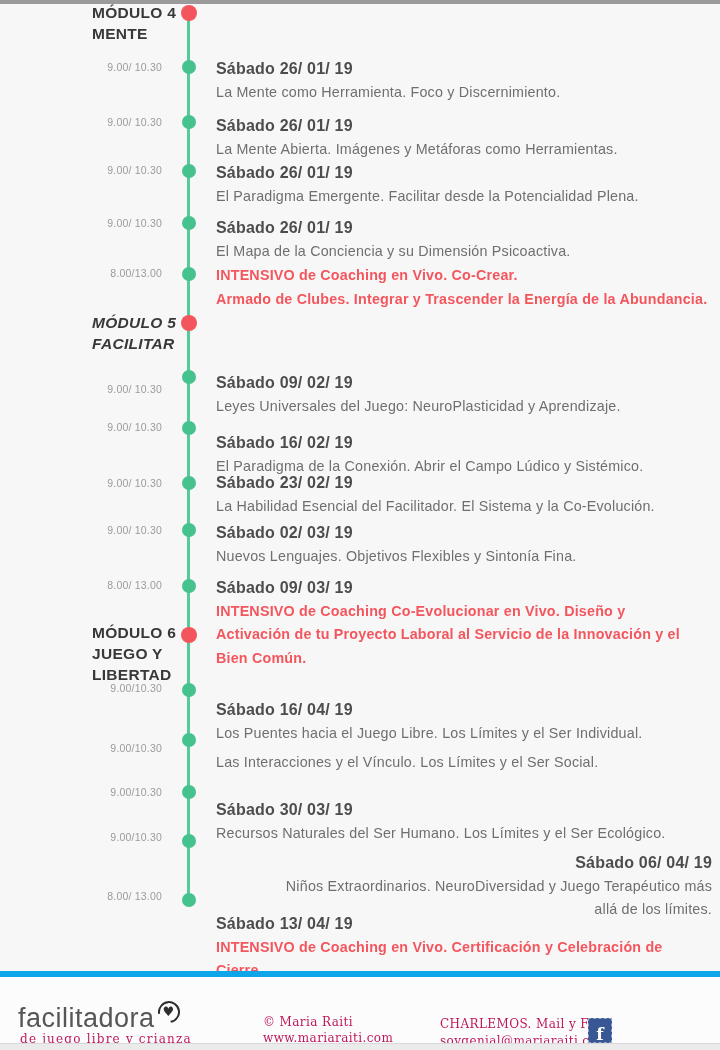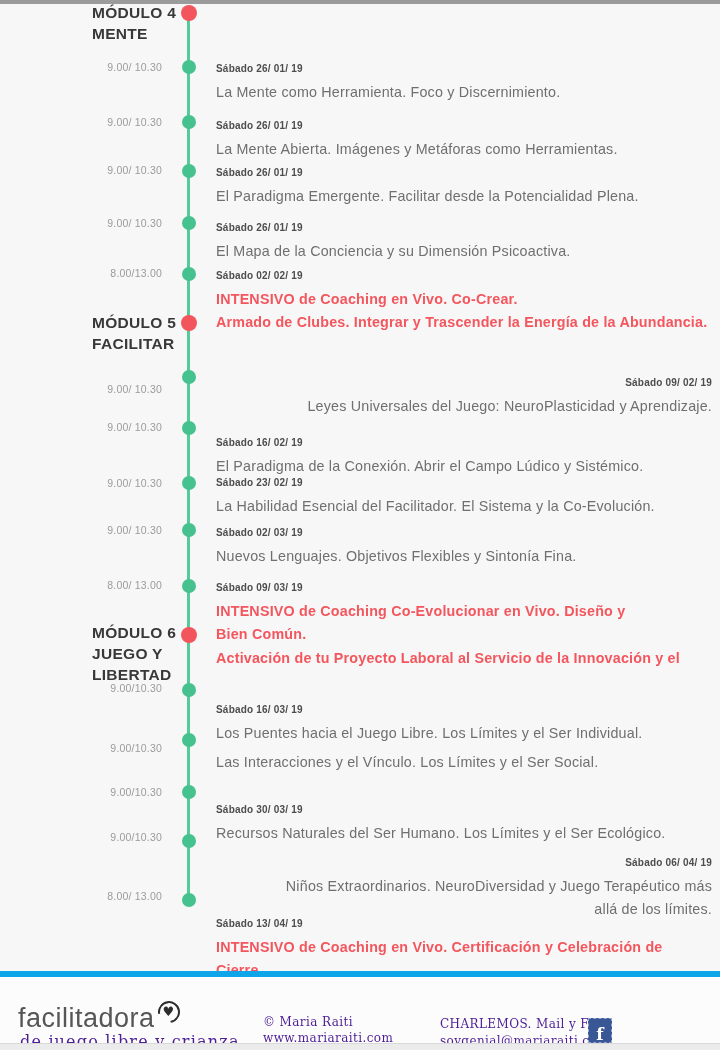--- a/index.html
+++ b/index.html
@@ -21,21 +21,21 @@
     line-height:21px; letter-spacing:0.3px;
   }
 
   .time {
     position:absolute; left:0; width:162px; text-align:right;
     font-size:10.5px; color:#9b9b9b; height:14px; line-height:14px;
     letter-spacing:0.2px;
   }
 
   .content { position:absolute; left:216px; width:496px; }
-  .date { font-size:10px; font-weight:bold; color:#4d4d4d; line-height:23.5px; letter-spacing:0.2px; }
+  .date { font-size:16px; font-weight:bold; color:#4d4d4d; line-height:23.5px; letter-spacing:0.2px; }
   .desc-line { font-size:14.3px; color:#6f6f6f; line-height:23.5px; letter-spacing:0.2px; }
   .intensivo .desc-line { color:#f4565e; font-weight:bold; }
 
   
   .footer {
     position:absolute; top:971px; left:0; width:720px; height:72px;
     background:#fcfcfc; border-top:6px solid #0ea5e9;
   }
   .logo-text {
     position:absolute; left:18px; top:24px;
@@ -43,22 +43,22 @@
   }
   .heart-badge { position:relative; display:inline-block; width:22px; height:22px; vertical-align:4px; margin-left:3px; }
   .heart-badge .ring {
     position:absolute; inset:0; border:2px solid #2d2d2d; border-radius:50%;
     border-bottom-color:transparent; transform:rotate(35deg); box-sizing:border-box;
   }
   .heart-badge .heart-glyph {
     position:absolute; top:50%; left:50%; transform:translate(-50%,-56%);
     font-size:13px; color:#2d2d2d; font-family:"DejaVu Sans", sans-serif;
   }
-  .serif { font-family:"DejaVu Serif", serif; color:#4c1d95; }
-  .tagline { position:absolute; left:20px; top:55px; font-size:16px; letter-spacing:1.2px; }
+  .serif { font-family:"DejaVu Serif", serif; color:#be185d; }
+  .tagline { position:absolute; left:20px; top:55px; font-size:12px; letter-spacing:1.2px; }
   .copyright { position:absolute; left:263px; top:37px; font-size:12px; line-height:16px; letter-spacing:0.4px; }
   .contact { position:absolute; left:440px; top:39px; font-size:12px; line-height:17px; letter-spacing:0.4px; }
   .fb-icon {
     position:absolute; left:588px; top:41px; width:24px; height:25px;
     background:#3a5795; border:1px dashed #93a7d2; box-sizing:border-box;
     color:#ffffff; font-family:"DejaVu Serif", serif; font-weight:bold; font-size:17px;
     display:flex; align-items:flex-end; justify-content:center; line-height:15px;
     cursor:pointer;
   }
   .bottom-strip { position:absolute; top:1043px; left:0; width:720px; height:7px; background:#ebebeb; border-top:1px solid #d9d9d9; box-sizing:content-box; }
@@ -69,21 +69,21 @@
 <div class="page">
   <div class="topbar"></div>
   <div class="timeline-line"></div>
 
   <div class="module-title" style="top:2px;">
     <div>MÓDULO 4</div>
     <div>MENTE</div>
   </div>
   <div class="module-dot" style="top:5px;"></div>
 
-  <div class="module-title" style="top:312px;">
+  <div class="module-title" style="top:312px;font-style:italic;">
     <div>MÓDULO 5</div>
     <div>FACILITAR</div>
   </div>
   <div class="module-dot" style="top:315px;"></div>
 
   <div class="module-title" style="top:622px;">
     <div>MÓDULO 6</div>
     <div>JUEGO Y</div>
     <div>LIBERTAD</div>
   </div>
@@ -131,48 +131,47 @@
   </div>
   <div class="content" style="top:161px;">
     <div class="date">Sábado 26/ 01/ 19</div>
     <div class="desc-line">El Paradigma Emergente. Facilitar desde la Potencialidad Plena.</div>
   </div>
   <div class="content" style="top:216px;">
     <div class="date">Sábado 26/ 01/ 19</div>
     <div class="desc-line">El Mapa de la Conciencia y su Dimensión Psicoactiva.</div>
   </div>
   <div class="content intensivo" style="top:264px;">
-    <div class="date">Sábado 02/ 02/ 19</div>
     <div class="desc-line">INTENSIVO de Coaching en Vivo. Co-Crear.</div>
     <div class="desc-line">Armado de Clubes. Integrar y Trascender la Energía de la Abundancia.</div>
   </div>
-  <div class="content" style="top:371px;text-align:right;">
+  <div class="content" style="top:371px;">
     <div class="date">Sábado 09/ 02/ 19</div>
     <div class="desc-line">Leyes Universales del Juego: NeuroPlasticidad y Aprendizaje.</div>
   </div>
   <div class="content" style="top:419px;margin-top:12px;">
     <div class="date">Sábado 16/ 02/ 19</div>
     <div class="desc-line">El Paradigma de la Conexión. Abrir el Campo Lúdico y Sistémico.</div>
   </div>
   <div class="content" style="top:471px;">
     <div class="date">Sábado 23/ 02/ 19</div>
     <div class="desc-line">La Habilidad Esencial del Facilitador. El Sistema y la Co-Evolución.</div>
   </div>
   <div class="content" style="top:521px;">
     <div class="date">Sábado 02/ 03/ 19</div>
     <div class="desc-line">Nuevos Lenguajes. Objetivos Flexibles y Sintonía Fina.</div>
   </div>
   <div class="content intensivo" style="top:576px;">
     <div class="date">Sábado 09/ 03/ 19</div>
     <div class="desc-line">INTENSIVO de Coaching Co-Evolucionar en Vivo. Diseño y</div>
+    <div class="desc-line">Activación de tu Proyecto Laboral al Servicio de la Innovación y el</div>
     <div class="desc-line">Bien Común.</div>
-    <div class="desc-line">Activación de tu Proyecto Laboral al Servicio de la Innovación y el</div>
   </div>
   <div class="content" style="top:698px;">
-    <div class="date">Sábado 16/ 03/ 19</div>
+    <div class="date">Sábado 16/ 04/ 19</div>
     <div class="desc-line">Los Puentes hacia el Juego Libre. Los Límites y el Ser Individual.</div>
   </div>
   <div class="content" style="top:751px;">
     <div class="desc-line">Las Interacciones y el Vínculo. Los Límites y el Ser Social.</div>
   </div>
   <div class="content" style="top:798px;">
     <div class="date">Sábado 30/ 03/ 19</div>
     <div class="desc-line">Recursos Naturales del Ser Humano. Los Límites y el Ser Ecológico.</div>
   </div>
   <div class="content" style="top:851px;text-align:right;">

